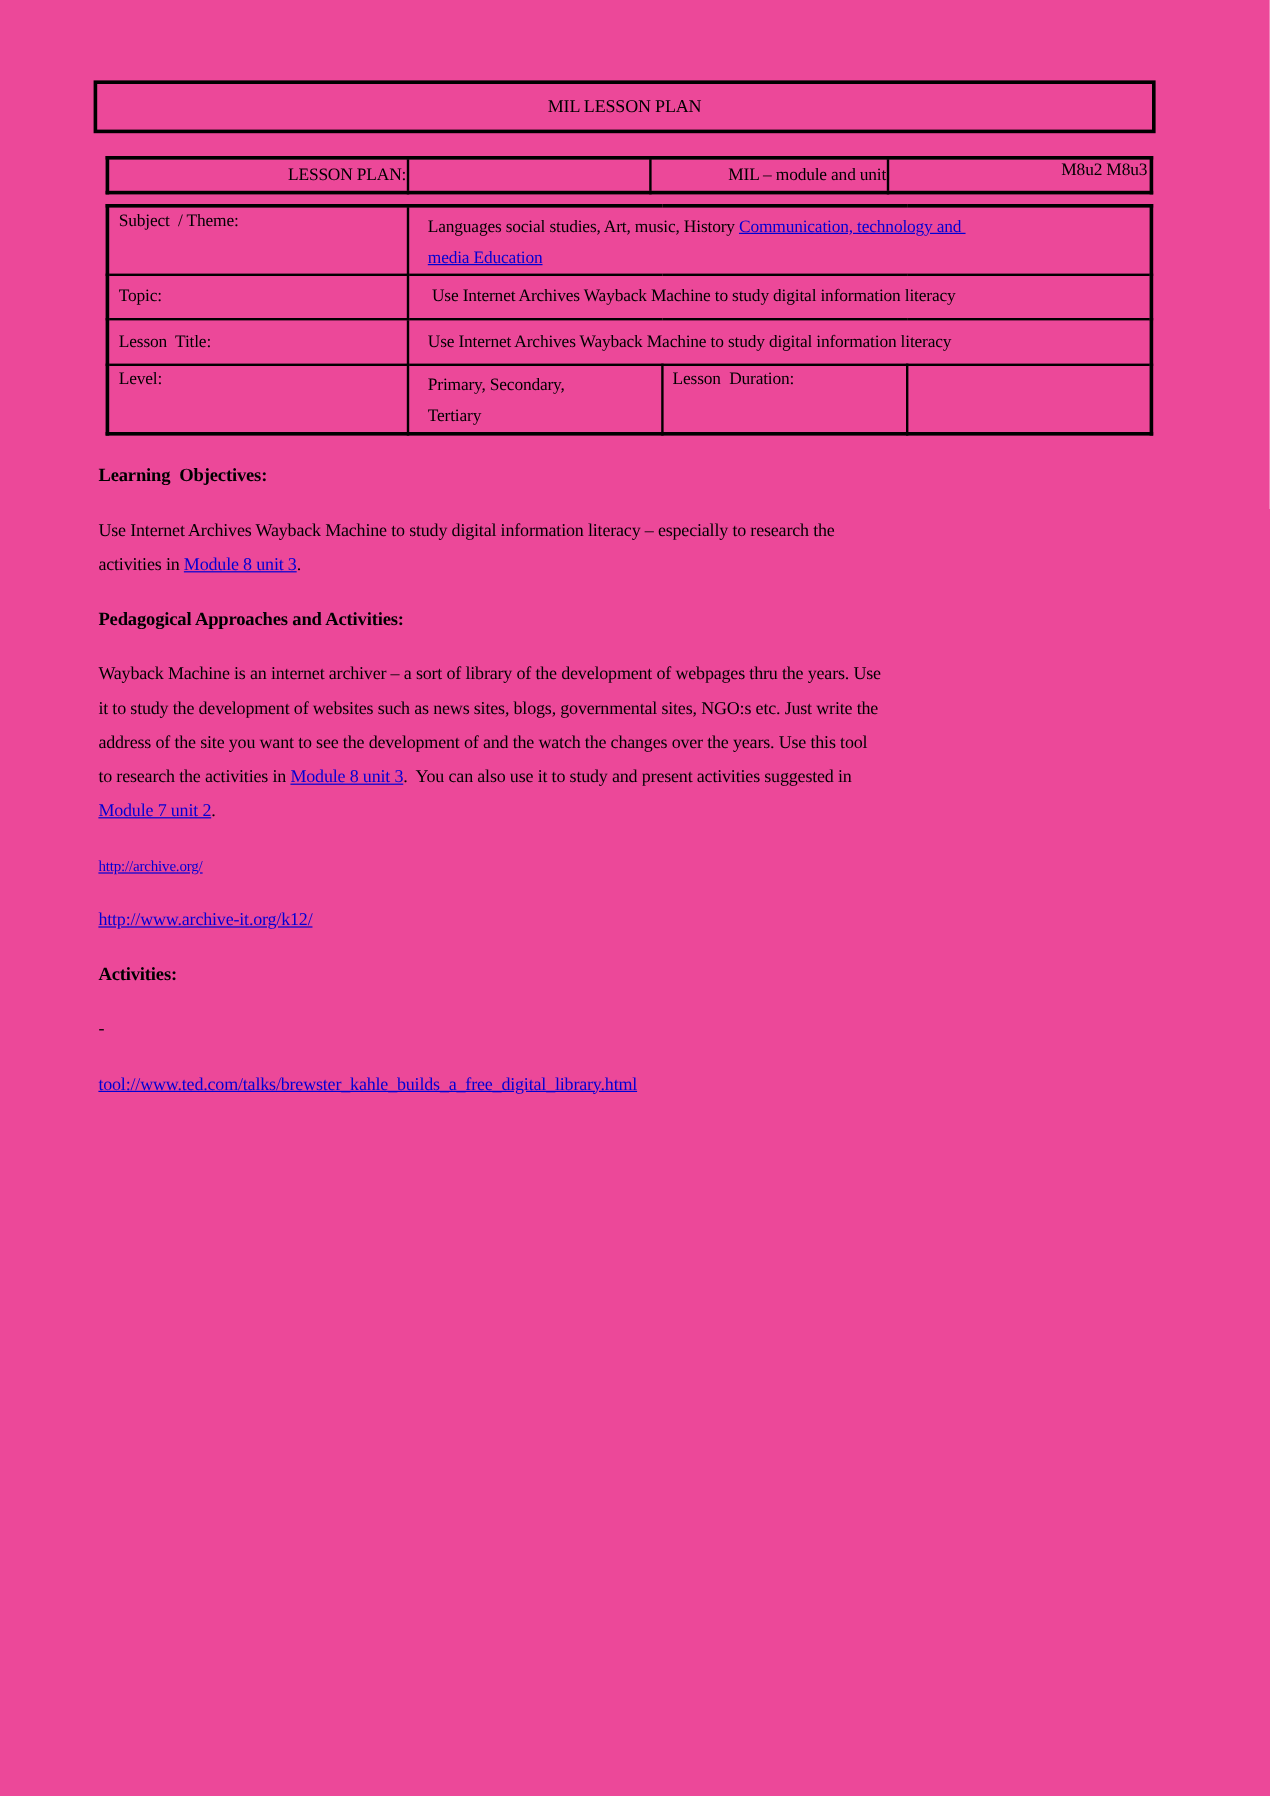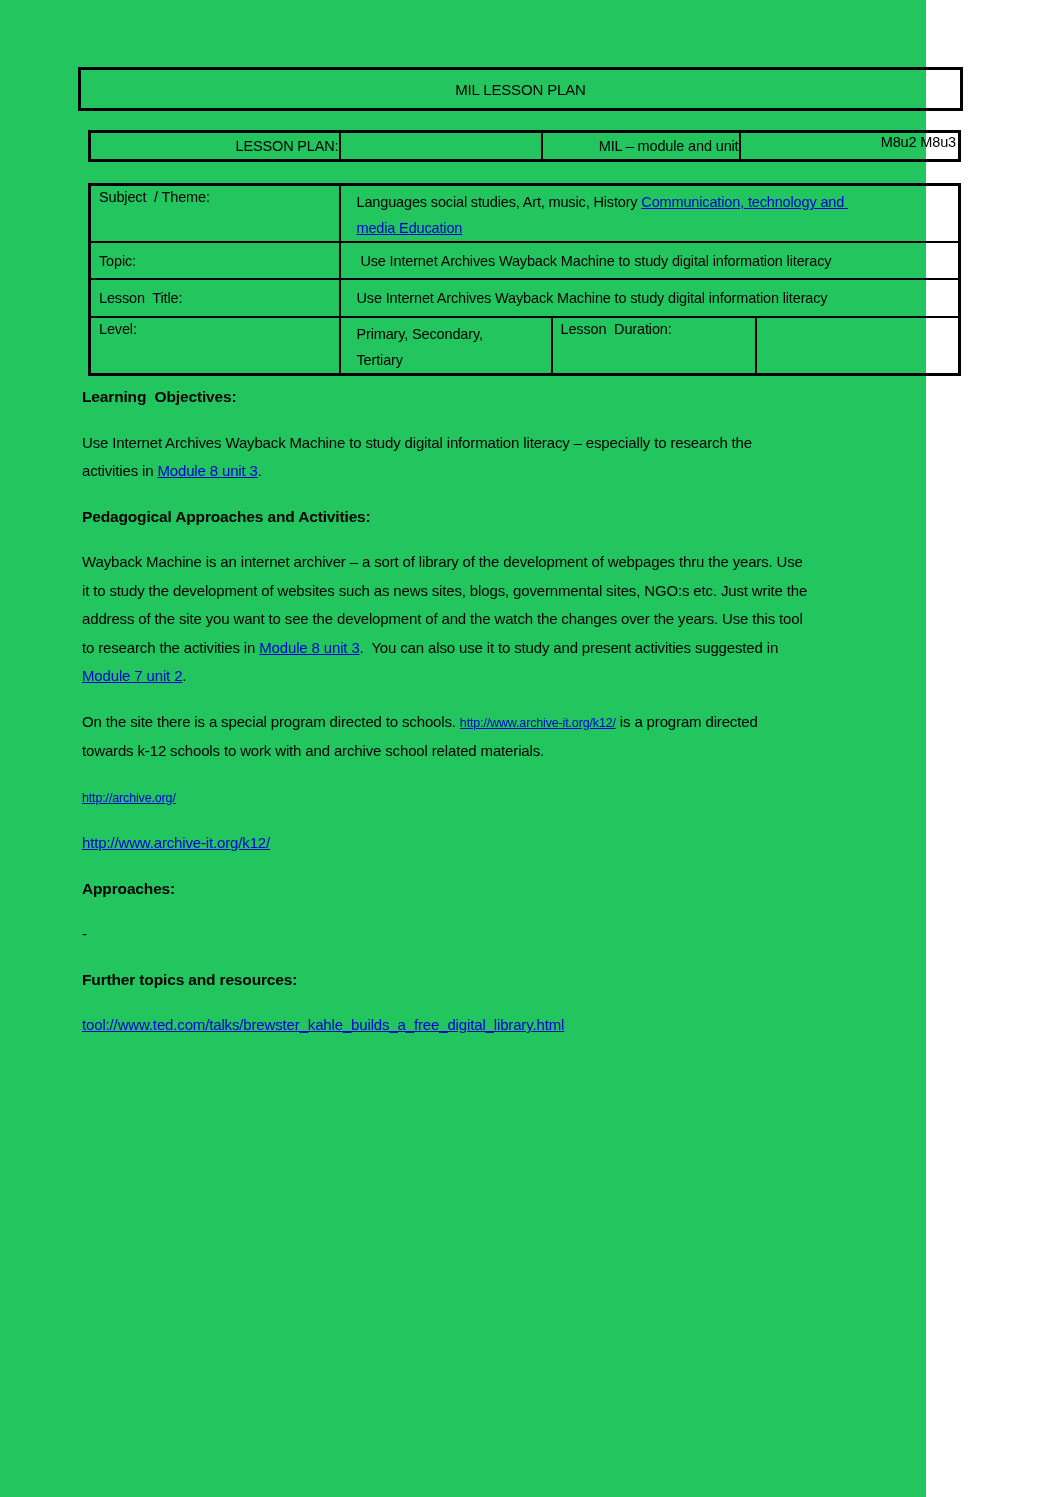--- a/index.html
+++ b/index.html
@@ -5,38 +5,38 @@
   :root { --link: #0000D4; --ink: #000000; --line: #000000; }
   * { margin: 0; padding: 0; box-sizing: border-box; }
   html, body { background: #ffffff; }
   body {
     width: 1058px; height: 1497px;
     font-family: "Liberation Sans", "DejaVu Sans", sans-serif;
     color: var(--ink);
     letter-spacing: -0.15px;
     overflow: hidden;
   }
-  .page { position: relative; width: 926px; height: 1497px; background: #22c55e; }
+  .page { position: relative; width: 1058px; height: 1497px; background: #ec4899; font-family: Liberation Serif, serif; }
 
   
   .title-box {
     position: absolute; left: 78px; top: 67px; width: 885px; height: 44px;
     border: 3px solid var(--line);
     display: flex; align-items: center; justify-content: center;
     font-size: 15px;
   }
 
   
   table { border-collapse: collapse; table-layout: fixed; }
   .tbl { position: absolute; left: 88px; width: 870px; border: 3px solid var(--line); }
   .tbl td { border: 2px solid var(--line); vertical-align: middle; white-space: pre-wrap; overflow: hidden; }
   .tbl-1 { top: 130px; }
   .tbl-1 td { height: 29px; font-size: 14.5px; padding-left: 8px; text-align: right; }
   .tbl-1 td.value-cell { vertical-align: top; padding: 1px 2px 0 7px; }
-  .tbl-2 { top: 183px; }
+  .tbl-2 { top: 170px; }
   .tbl-2 td { font-size: 14.5px; padding-left: 8px; }
   .tbl-2 td.content { padding-left: 16px; font-size: 14.5px; }
   .tbl-2 tr.r1 td, .tbl-2 tr.r4 td { vertical-align: top; padding-top: 3px; }
   .r1 td { height: 50px; }
   .r2 td { height: 37px; }
   .r3 td { height: 38px; }
   .r4 td { height: 47px; }
   .cell-multiline { line-height: 26px; }
 
   
@@ -110,26 +110,23 @@
     <div class="heading">Learning  Objectives:</div>
     <div><span>Use Internet Archives Wayback Machine to study digital information literacy – especially to research the
 activities in </span><span class="link">Module 8 unit 3</span><span>.</span></div>
 
     <div class="heading">Pedagogical Approaches and Activities:</div>
     <div><span>Wayback Machine is an internet archiver – a sort of library of the development of webpages thru the years. Use
 it to study the development of websites such as news sites, blogs, governmental sites, NGO:s etc. Just write the
 address of the site you want to see the development of and the watch the changes over the years. Use this tool
 to research the activities in </span><span class="link">Module 8 unit 3</span><span>.  You can also use it to study and present activities suggested in
 </span><span class="link">Module 7 unit 2</span><span>.</span></div>
-    <div><span>On the site there is a special program directed to schools. </span><span class="link-small">http://www.archive-it.org/k12/</span><span> is a program directed
-towards k-12 schools to work with and archive school related materials.</span></div>
 
     <div><span class="link-small">http://archive.org/</span></div>
     <div><span class="link">http://www.archive-it.org/k12/</span></div>
 
-    <div class="heading">Approaches:</div>
+    <div class="heading">Activities:</div>
     <div>-</div>
 
-    <div class="heading">Further topics and resources:</div>
     <div><span class="link">tool://www.ted.com/talks/brewster_kahle_builds_a_free_digital_library.html</span></div>
   </div>
 
 </div>
 
 </body></html>

